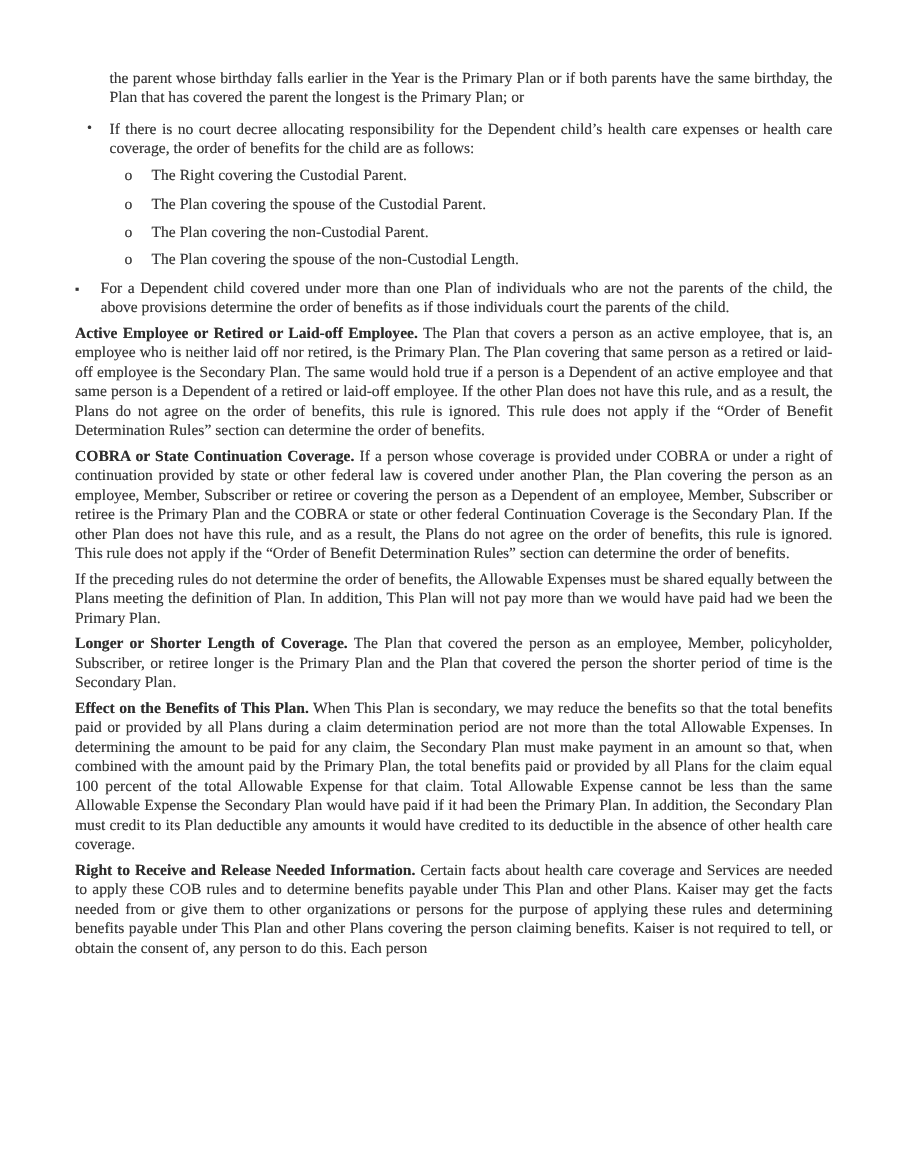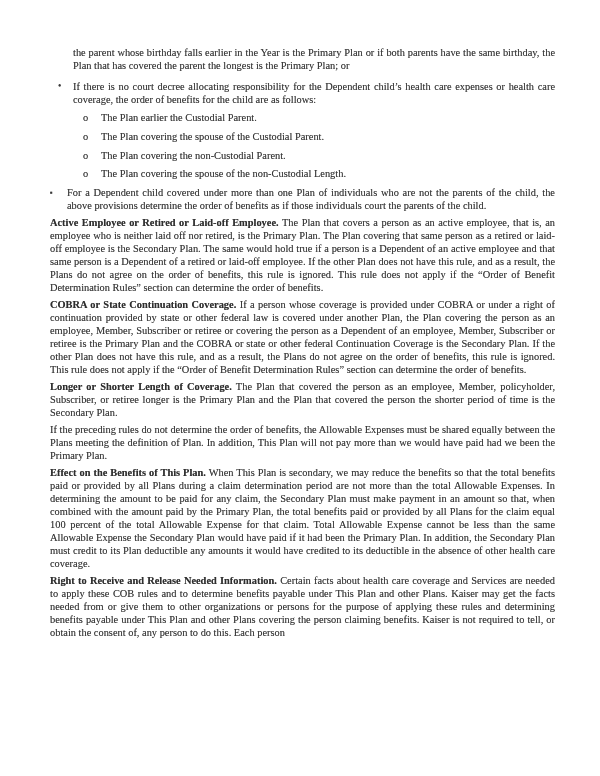--- a/index.html
+++ b/index.html
@@ -58,21 +58,21 @@
 
     <p class="cont">the parent whose birthday falls earlier in the Year is the Primary Plan or if both parents have the same birthday, the Plan that has covered the parent the longest is the Primary Plan; or</p>
 
     <div class="li lvl2">
       <span class="marker">•</span>
       <span class="li-text">If there is no court decree allocating responsibility for the Dependent child’s health care expenses or health care coverage, the order of benefits for the child are as follows:</span>
     </div>
 
     <div class="li lvl3">
       <span class="marker">o</span>
-      <span class="li-text">The Plan earlier the Custodial Parent.</span>
+      <span class="li-text">The Right covering the Custodial Parent.</span>
     </div>
     <div class="li lvl3">
       <span class="marker">o</span>
       <span class="li-text">The Plan covering the spouse of the Custodial Parent.</span>
     </div>
     <div class="li lvl3">
       <span class="marker">o</span>
       <span class="li-text">The Plan covering the non-Custodial Parent.</span>
     </div>
     <div class="li lvl3">
@@ -82,23 +82,23 @@
 
     <div class="li lvl1">
       <span class="marker">▪</span>
       <span class="li-text">For a Dependent child covered under more than one Plan of individuals who are not the parents of the child, the above provisions determine the order of benefits as if those individuals court the parents of the child.</span>
     </div>
 
     <p class="para"><b class="lead">Active Employee or Retired or Laid-off Employee.</b> <span>The Plan that covers a person as an active employee, that is, an employee who is neither laid off nor retired, is the Primary Plan. The Plan covering that same person as a retired or laid-off employee is the Secondary Plan. The same would hold true if a person is a Dependent of an active employee and that same person is a Dependent of a retired or laid-off employee. If the other Plan does not have this rule, and as a result, the Plans do not agree on the order of benefits, this rule is ignored. This rule does not apply if the “Order of Benefit Determination Rules” section can determine the order of benefits.</span></p>
 
     <p class="para"><b class="lead">COBRA or State Continuation Coverage.</b> <span>If a person whose coverage is provided under COBRA or under a right of continuation provided by state or other federal law is covered under another Plan, the Plan covering the person as an employee, Member, Subscriber or retiree or covering the person as a Dependent of an employee, Member, Subscriber or retiree is the Primary Plan and the COBRA or state or other federal Continuation Coverage is the Secondary Plan. If the other Plan does not have this rule, and as a result, the Plans do not agree on the order of benefits, this rule is ignored. This rule does not apply if the “Order of Benefit Determination Rules” section can determine the order of benefits.</span></p>
 
+    <p class="para"><b class="lead"></b> <span>If the preceding rules do not determine the order of benefits, the Allowable Expenses must be shared equally between the Plans meeting the definition of Plan. In addition, This Plan will not pay more than we would have paid had we been the Primary Plan.</span></p>
+
     <p class="para"><b class="lead">Longer or Shorter Length of Coverage.</b> <span>The Plan that covered the person as an employee, Member, policyholder, Subscriber, or retiree longer is the Primary Plan and the Plan that covered the person the shorter period of time is the Secondary Plan.</span></p>
-
-    <p class="para"><b class="lead"></b> <span>If the preceding rules do not determine the order of benefits, the Allowable Expenses must be shared equally between the Plans meeting the definition of Plan. In addition, This Plan will not pay more than we would have paid had we been the Primary Plan.</span></p>
 
     <p class="para"><b class="lead">Effect on the Benefits of This Plan.</b> <span>When This Plan is secondary, we may reduce the benefits so that the total benefits paid or provided by all Plans during a claim determination period are not more than the total Allowable Expenses. In determining the amount to be paid for any claim, the Secondary Plan must make payment in an amount so that, when combined with the amount paid by the Primary Plan, the total benefits paid or provided by all Plans for the claim equal 100 percent of the total Allowable Expense for that claim. Total Allowable Expense cannot be less than the same Allowable Expense the Secondary Plan would have paid if it had been the Primary Plan. In addition, the Secondary Plan must credit to its Plan deductible any amounts it would have credited to its deductible in the absence of other health care coverage.</span></p>
 
     <p class="para"><b class="lead">Right to Receive and Release Needed Information.</b> <span>Certain facts about health care coverage and Services are needed to apply these COB rules and to determine benefits payable under This Plan and other Plans. Kaiser may get the facts needed from or give them to other organizations or persons for the purpose of applying these rules and determining benefits payable under This Plan and other Plans covering the person claiming benefits. Kaiser is not required to tell, or obtain the consent of, any person to do this. Each person</span></p>
 
   </div>
 
   <div class="footer">
     <span class="f-left">EWCLGDED1983ACT0124</span>
     <span class="f-center">79</span>

